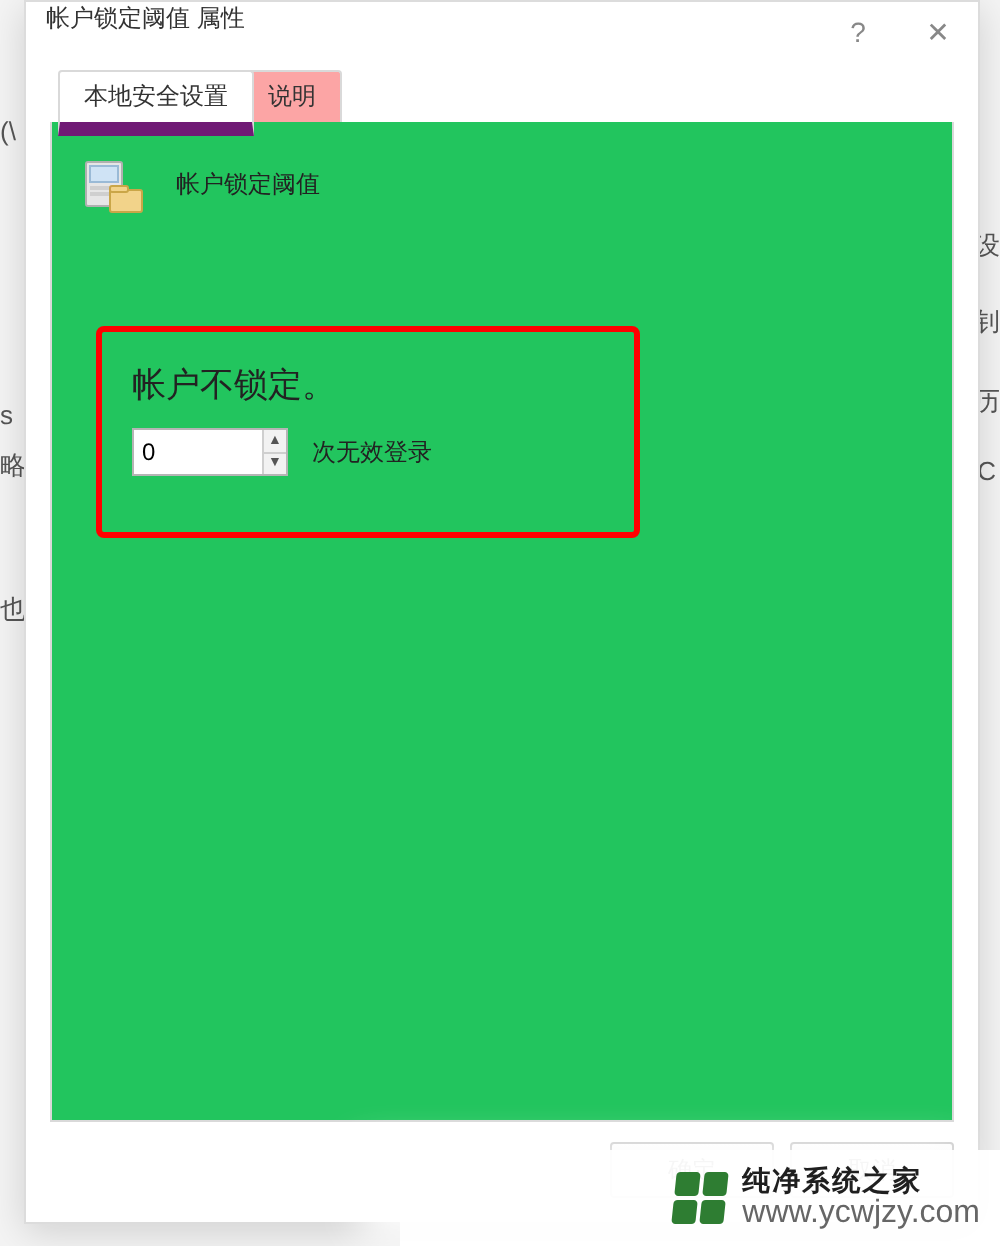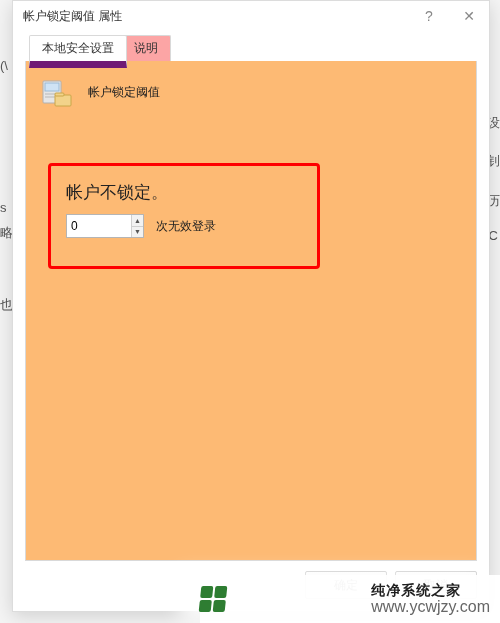--- a/index.html
+++ b/index.html
@@ -31,21 +31,20 @@
     height: 610px;
     background: #ffffff;
     border: 1px solid #dcdcdc;
     box-shadow: 0 4px 18px rgba(0,0,0,0.15);
     display: flex;
     flex-direction: column;
   }
   .titlebar {
     height: 30px;
     display: flex;
-    align-items: center;
     padding: 0 0 0 10px;
     color: #333;
   }
   .titlebar .title {
     flex: 1;
     font-size: 12px;
   }
   .titlebar .tbtn {
     width: 40px;
     height: 30px;
@@ -80,21 +79,21 @@
     z-index: 2;
   }
   .tab1 { left: 4px; }
   .tab2 { left: 96px; }
   .sheet {
     position: absolute;
     left: 12px;
     right: 12px;
     top: 60px;
     bottom: 50px;
-    background: #fdba74;
+    background: #22c55e;
     border: 1px solid #d9d9d9;
     border-top: none;
   }
   .policy-header {
     display: flex;
     align-items: center;
     padding: 14px 14px 10px 14px;
   }
   .policy-icon {
     width: 34px;
@@ -187,21 +186,21 @@
   }
   .watermark {
     position: absolute;
     right: 0;
     bottom: 0;
     height: 48px;
     width: 290px;
     background: rgba(255,255,255,0.96);
     display: flex;
     align-items: center;
-    justify-content: space-between;
+    justify-content: flex-end;
     padding-right: 10px;
     gap: 8px;
     box-shadow: -20px 0 20px rgba(255,255,255,0.9);
   }
   .watermark .wlogo {
     width: 26px;
     height: 26px;
     display: grid;
     grid-template-columns: 1fr 1fr;
     grid-template-rows: 1fr 1fr;

